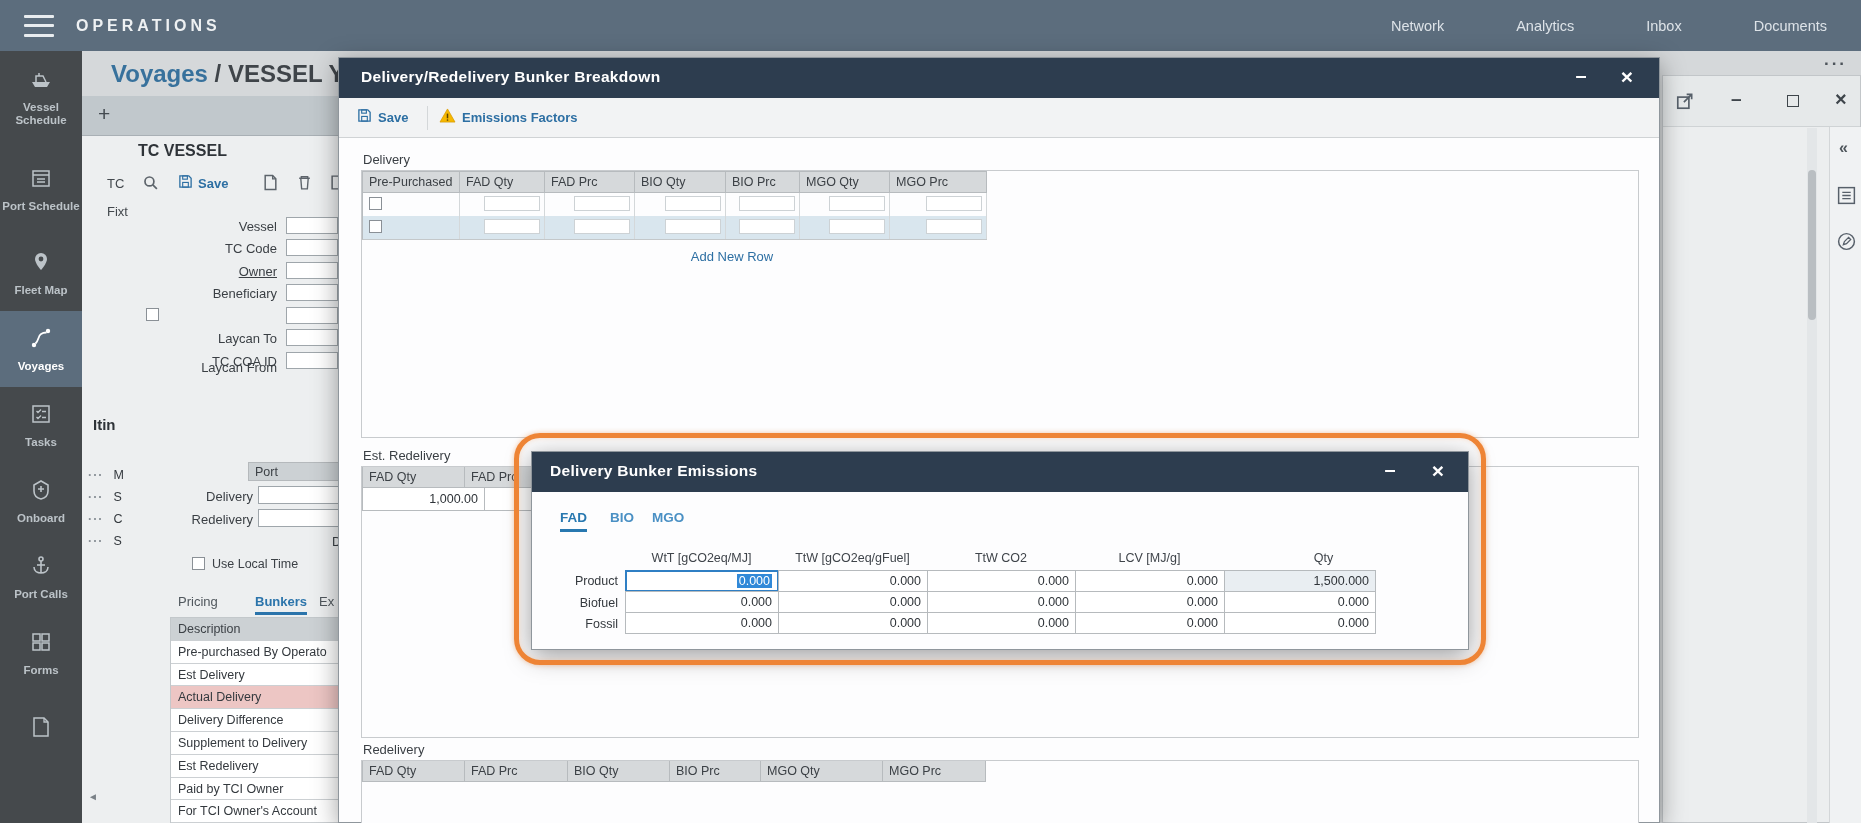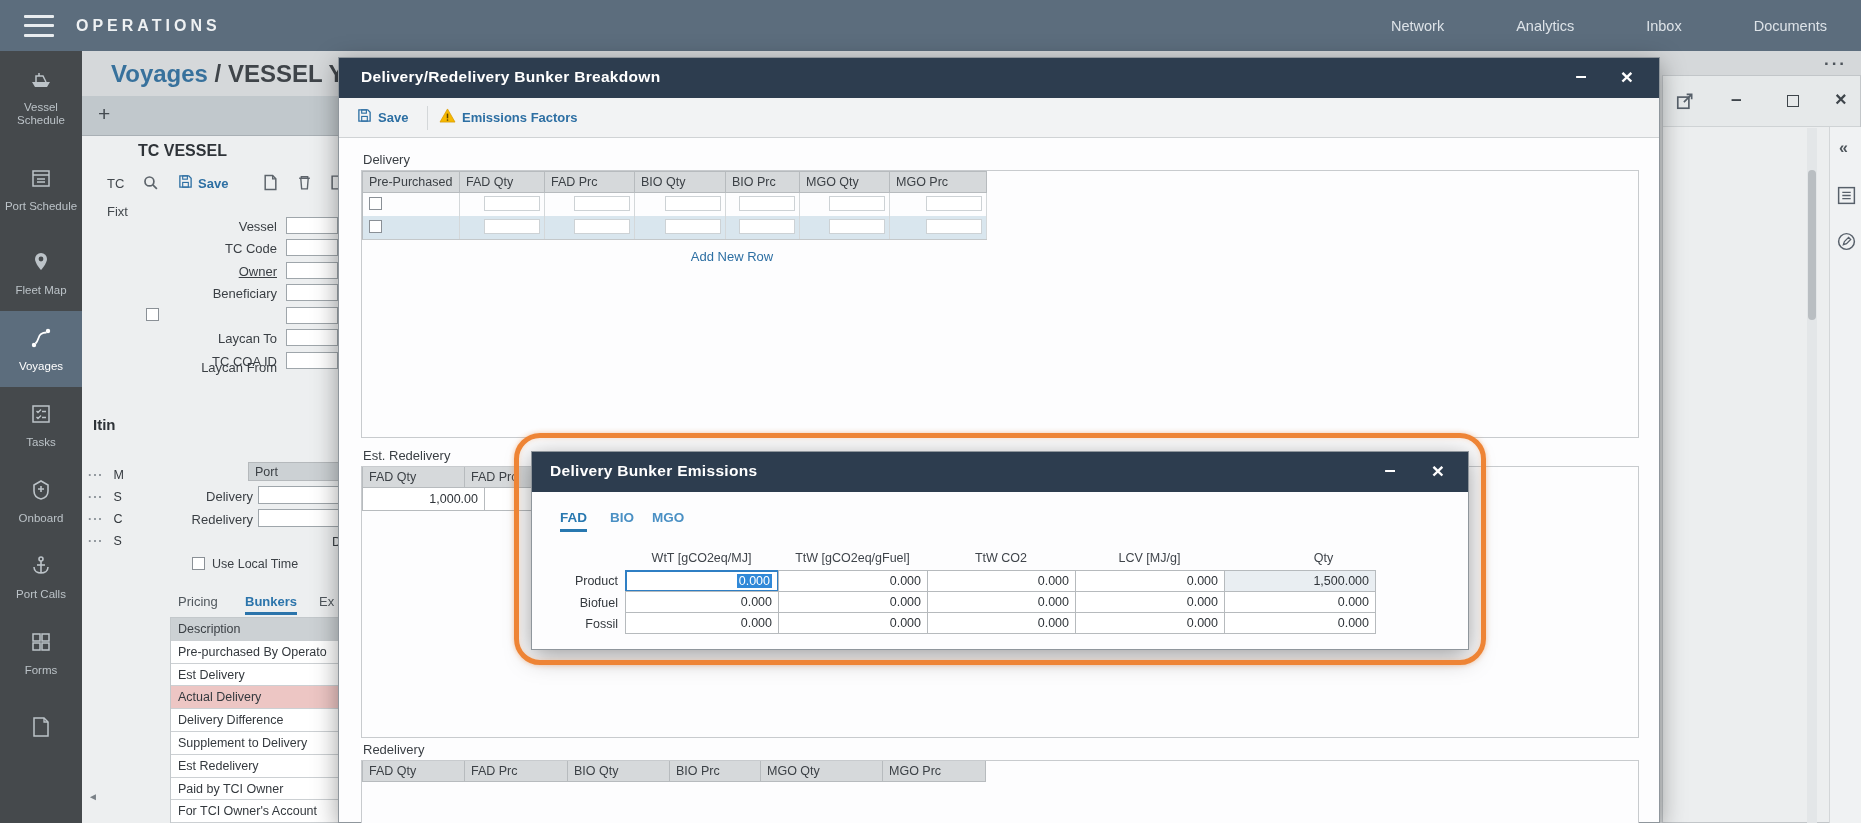--- a/index.html
+++ b/index.html
@@ -14,21 +14,21 @@
   #topbar-title { color:#eef1f3; font-size:16px; font-weight:bold; letter-spacing:4px; margin-left:22px; }
   #topbar-nav { margin-left:auto; display:flex; gap:72px; padding-right:34px;text-align:right; }
   .topnav-item { color:#dde3e8; font-size:14.5px; cursor:pointer; }
 
   
   #sidebar { position:absolute; left:0; top:51px; width:82px; height:772px; background:#45494c; color:#bcc3c8; }
   .side-item { display:flex; flex-direction:column; align-items:center; justify-content:center; gap:6px; height:76px; cursor:pointer; text-align:center; }
   .side-item.two-line { height:92px; }
   .side-item.active { background:#5c6d7d; color:#ffffff; }
   .side-item svg { width:24px; height:24px; flex:none; }
-  .side-label { font-size:11.5px; line-height:13px; padding:0 2px; }
+  .side-label { font-size:11.5px; line-height:13px; padding:0 2px;font-weight:bold; }
 
   
   #breadcrumb { position:absolute; left:100px; top:60px; font-size:24px; font-weight:bold; white-space:nowrap;margin-left:11px; }
   #breadcrumb .bc-section { color:#37719c; cursor:pointer; }
   #breadcrumb .bc-rest { color:#3f4449; }
   #tabstrip { position:absolute; left:82px; top:96px; width:1578px; height:40px; background:#c1c8cc; border-bottom:1px solid #a9b0b5; }
   #plus-tab { position:absolute; left:16px; top:6px; font-size:21px; color:#434a50; cursor:pointer; }
   #main-panel { position:absolute; left:82px; top:136px; width:1578px; height:687px; background:#edeff0; }
   #tc-title { position:absolute; left:56px; top:6px; font-size:16px; font-weight:bold; color:#2e3338; }
   .mini-label { position:absolute; font-size:13px; color:#43484d; }
@@ -260,21 +260,21 @@
     <div class="dr-label" style="left:71px; top:353px;">Delivery</div>
     <div class="dr-label" style="left:71px; top:376px;">Redelivery</div>
     <div class="dr-input" style="top:350px;"></div>
     <div class="dr-input" style="top:373px;"></div>
     <div id="clipped-d">D</div>
 
     <span class="cb" style="left:110px; top:421px;"></span>
     <div id="use-local-label">Use Local Time</div>
 
     <div class="lower-tab" style="left:96px;">Pricing</div>
-    <div class="lower-tab active" style="left:163px;">Bunkers</div>
+    <div class="lower-tab active" style="left:173px;">Bunkers</div>
     <div class="lower-tab" style="left:237px;">Ex</div>
 
     <div id="bunker-grid">
       <div class="bgrid-row header">Description</div>
       <div class="bgrid-row">Pre-purchased By Operato</div>
       <div class="bgrid-row">Est Delivery</div>
       <div class="bgrid-row warn">Actual Delivery</div>
       <div class="bgrid-row">Delivery Difference</div>
       <div class="bgrid-row">Supplement to Delivery</div>
       <div class="bgrid-row">Est Redelivery</div>

